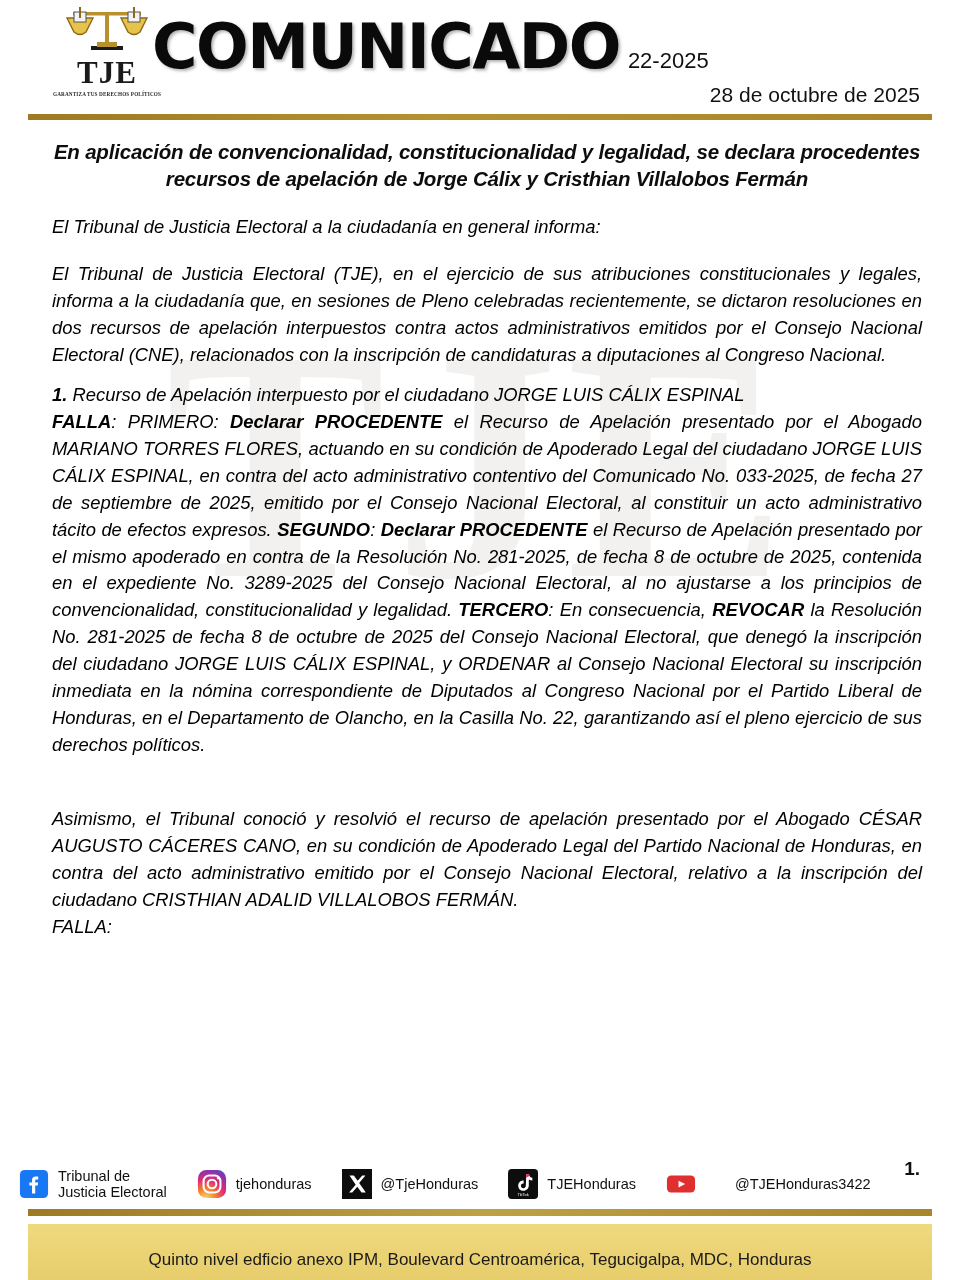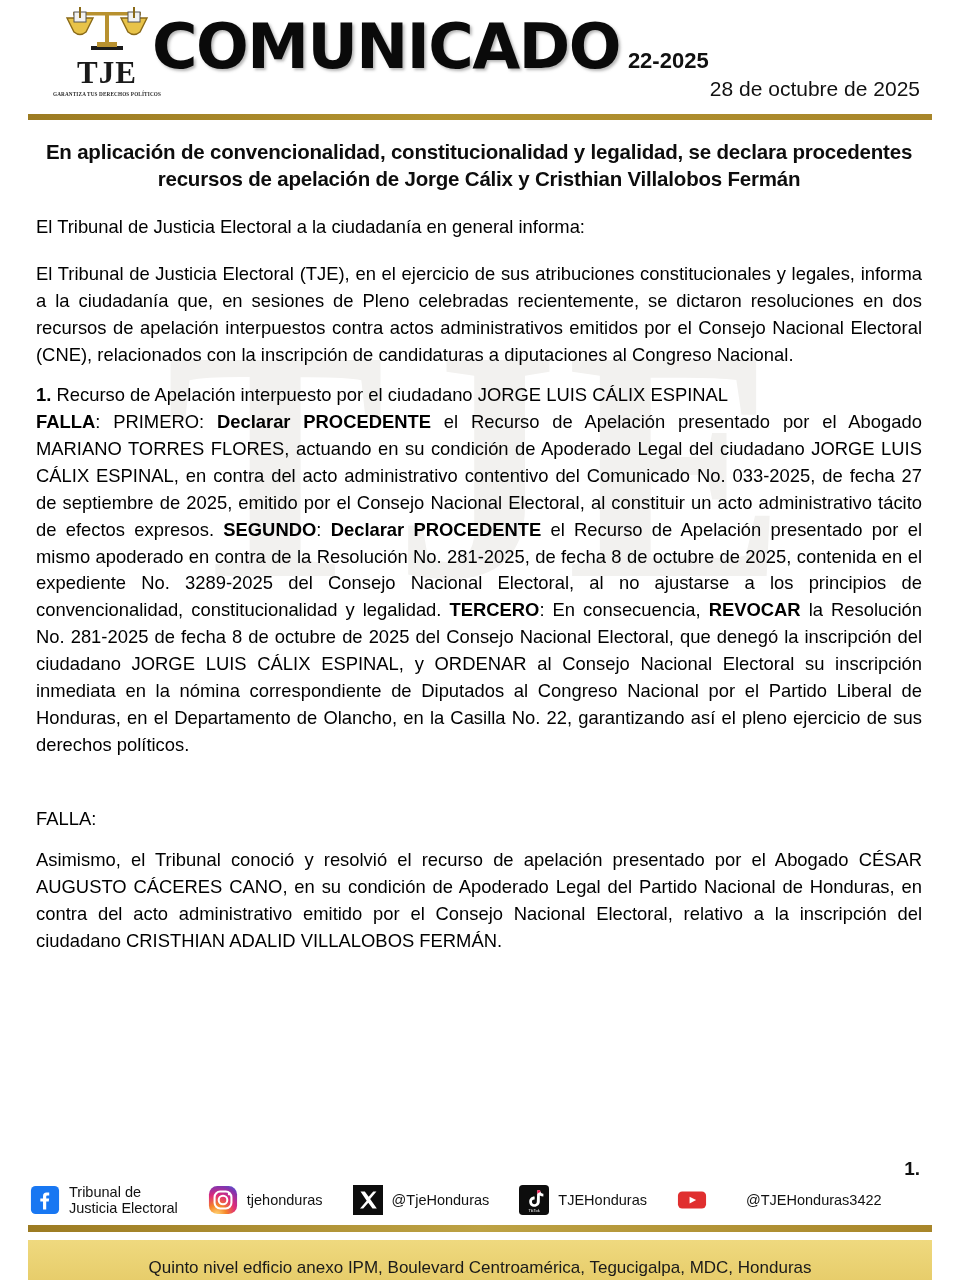--- a/index.html
+++ b/index.html
@@ -85,46 +85,47 @@
     font-family: "DejaVu Sans", sans-serif;
     font-weight: 700;
     font-size: 62px;
     letter-spacing: -1.5px;
     color: #0a0a0a;
     line-height: 0.95;
     text-shadow: 2px 2px 3px rgba(120,120,120,0.55);
   }
   .com-num {
     font-size: 22px;
-    font-weight: 700;
+    font-weight: 400;
     color: #111;
     margin-left: 8px;
     letter-spacing: 0;
   }
   .com-date {
     text-align: right;
     font-size: 21px;
     color: #111;
     padding-right: 16px;
-    margin-top: 0;
+    margin-top: 6px;
   }
 
   .gold-rule {
     position: relative;
     z-index: 2;
     height: 6px;
     margin: 6px 28px 0 28px;
     background: linear-gradient(90deg,#9c7b22 0%, #b29330 45%, #a8862a 100%);
   }
 
   
   .content {
     position: relative;
     z-index: 2;
-    padding: 18px 38px 0 36px;
+    padding: 18px 38px 0 52px;
+    font-style: italic;
   }
   h1.headline {
     font-size: 20.5px;
     font-weight: 700;
     line-height: 1.32;
     text-align: center;
     color: #0d0d0d;
     margin-bottom: 22px;
     letter-spacing: -0.2px;
   }
@@ -154,21 +155,21 @@
 
   
   .footer {
     position: absolute;
     left: 0; right: 0; bottom: 0;
     z-index: 3;
   }
   .socials {
     display: flex;
     align-items: center;
-    padding: 0 30px 8px 30px;
+    padding: 0 30px 8px 19px;
     gap: 0;
   }
   .social {
     display: flex;
     align-items: center;
     gap: 9px;
     margin-right: 30px;
   }
   .social:last-child { margin-right: 0; gap: 39px; }
   .social-label {
@@ -180,21 +181,21 @@
   .ic { width: 30px; height: 30px; flex: 0 0 30px; display:block; }
 
   .foot-rule {
     height: 7px;
     margin: 0 28px;
     background: linear-gradient(90deg,#9c7b22 0%, #bda244 50%, #a8862a 100%);
   }
   .addr-bar {
     margin: 8px 28px 0 28px;
     background: linear-gradient(180deg,#efd97f 0%, #e7cd6b 100%);
-    height: 40px;
+    height: 56px;
     display: flex;
     align-items: center;
     justify-content: center;
   }
   .addr-text {
     font-size: 17px;
     color: #1a1a1a;
     text-align: center;
     padding-top: 16px;
   }
@@ -247,22 +248,22 @@
     <p class="para tight">
       <span class="sec-head">1.</span>
       <span>Recurso de Apelación interpuesto por el ciudadano JORGE LUIS CÁLIX ESPINAL</span>
     </p>
     <p class="para">
       <span class="b">FALLA</span><span>: PRIMERO: </span><span class="b">Declarar PROCEDENTE</span><span> el Recurso de Apelación presentado por el Abogado MARIANO TORRES FLORES, actuando en su condición de Apoderado Legal del ciudadano JORGE LUIS CÁLIX ESPINAL, en contra del acto administrativo contentivo del Comunicado No. 033-2025, de fecha 27 de septiembre de 2025, emitido por el Consejo Nacional Electoral, al constituir un acto administrativo tácito de efectos expresos. </span><span class="b">SEGUNDO</span><span>: </span><span class="b">Declarar PROCEDENTE</span><span> el Recurso de Apelación presentado por el mismo apoderado en contra de la Resolución No. 281-2025, de fecha 8 de octubre de 2025, contenida en el expediente No. 3289-2025 del Consejo Nacional Electoral, al no ajustarse a los principios de convencionalidad, constitucionalidad y legalidad. </span><span class="b">TERCERO</span><span>: En consecuencia, </span><span class="b">REVOCAR</span><span> la Resolución No. 281-2025 de fecha 8 de octubre de 2025 del Consejo Nacional Electoral, que denegó la inscripción del ciudadano JORGE LUIS CÁLIX ESPINAL, y ORDENAR al Consejo Nacional Electoral su inscripción inmediata en la nómina correspondiente de Diputados al Congreso Nacional por el Partido Liberal de Honduras, en el Departamento de Olancho, en la Casilla No. 22, garantizando así el pleno ejercicio de sus derechos políticos.</span>
     </p>
 
     <div class="spacer-lg"></div>
 
+    <p class="para tight">Asimismo, el Tribunal conoció y resolvió el recurso de apelación presentado por el Abogado CÉSAR AUGUSTO CÁCERES CANO, en su condición de Apoderado Legal del Partido Nacional de Honduras, en contra del acto administrativo emitido por el Consejo Nacional Electoral, relativo a la inscripción del ciudadano CRISTHIAN ADALID VILLALOBOS FERMÁN.</p>
     <p class="para">FALLA:</p>
-    <p class="para tight">Asimismo, el Tribunal conoció y resolvió el recurso de apelación presentado por el Abogado CÉSAR AUGUSTO CÁCERES CANO, en su condición de Apoderado Legal del Partido Nacional de Honduras, en contra del acto administrativo emitido por el Consejo Nacional Electoral, relativo a la inscripción del ciudadano CRISTHIAN ADALID VILLALOBOS FERMÁN.</p>
 
   </div>
 
   <div class="page-num">1.</div>
 
   <div class="footer">
 
     <div class="socials">
 
       <div class="social">

